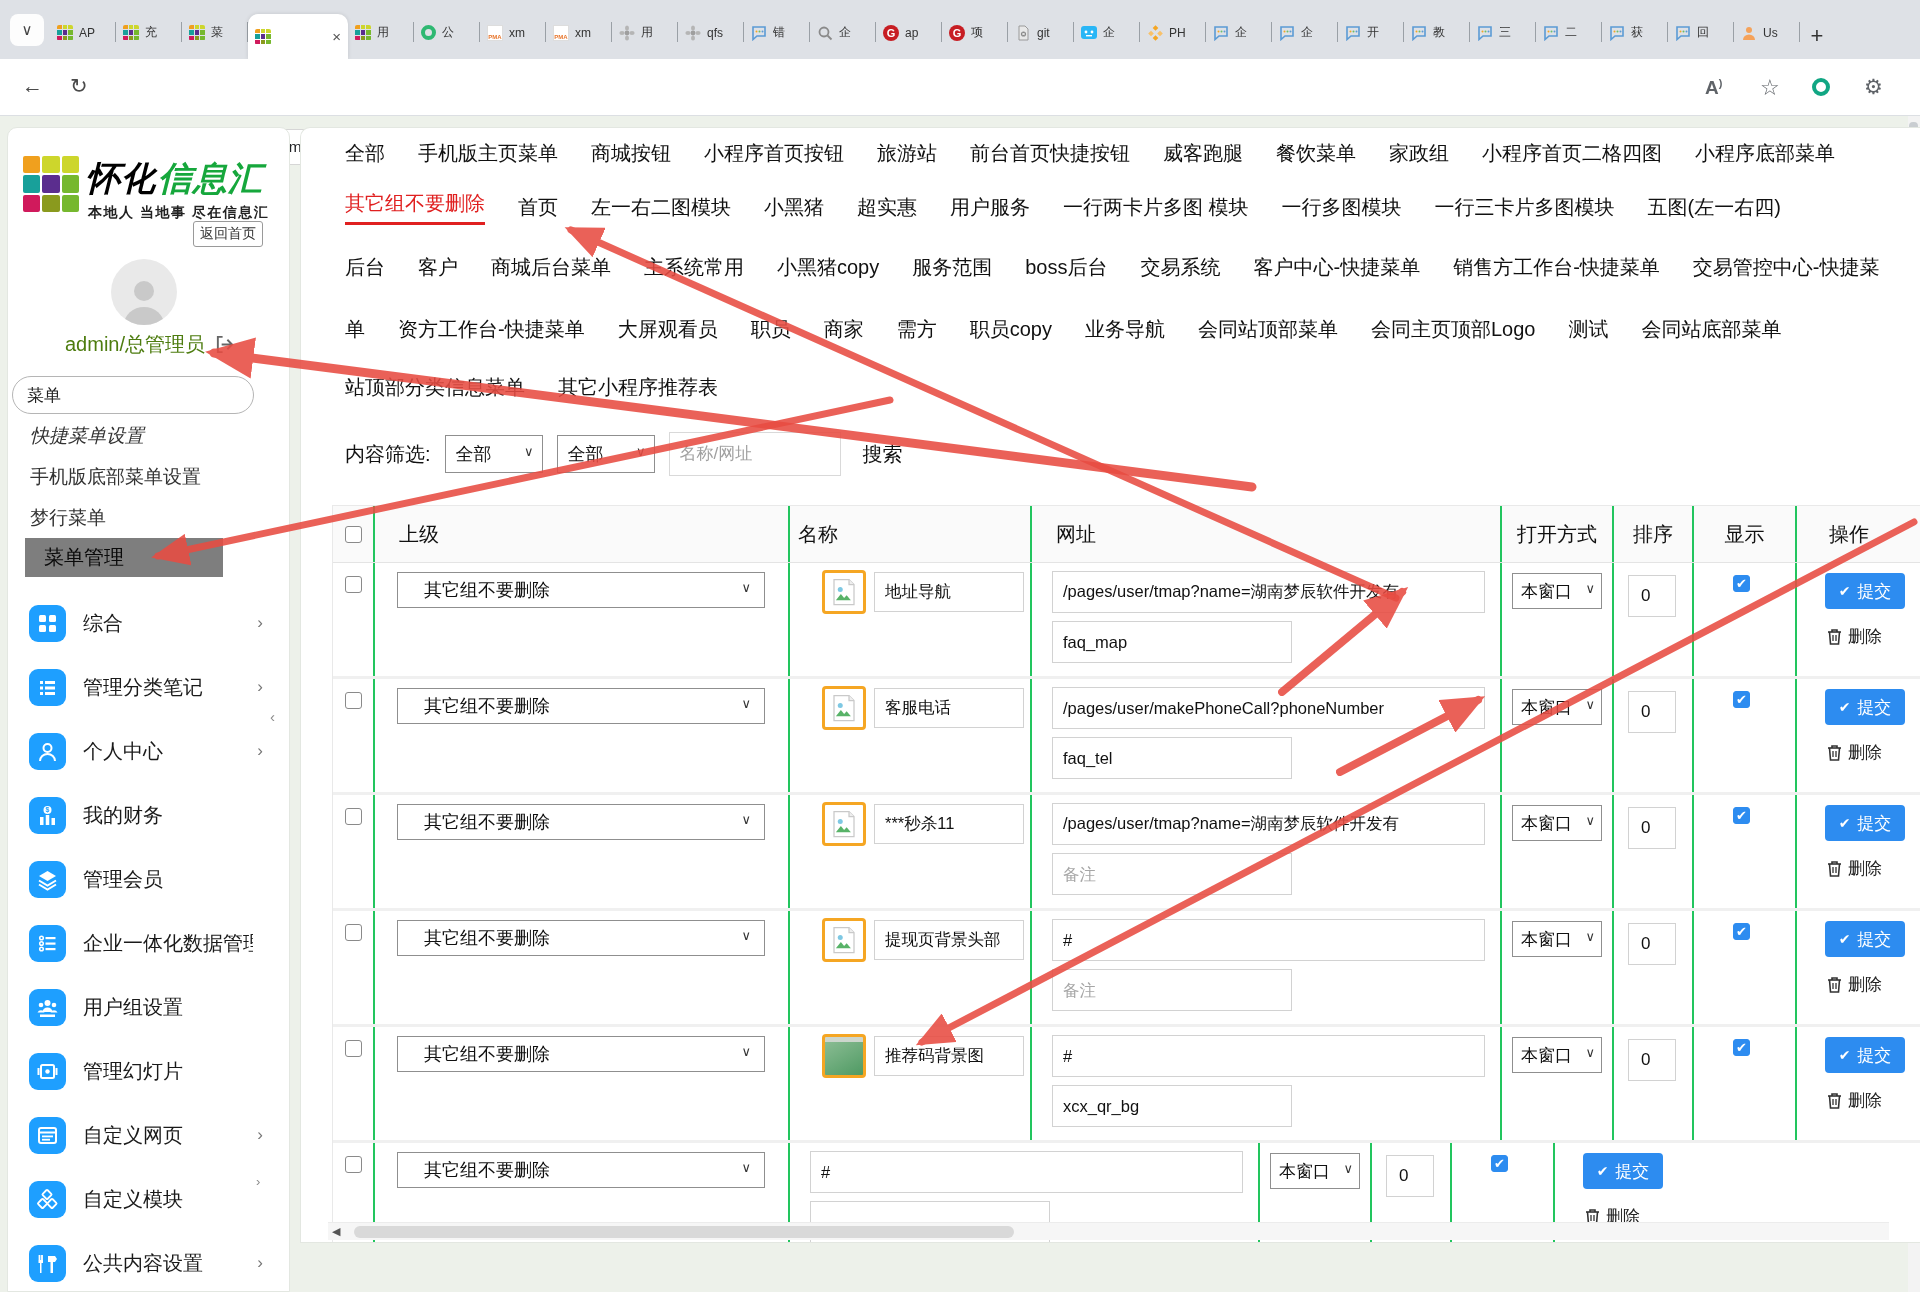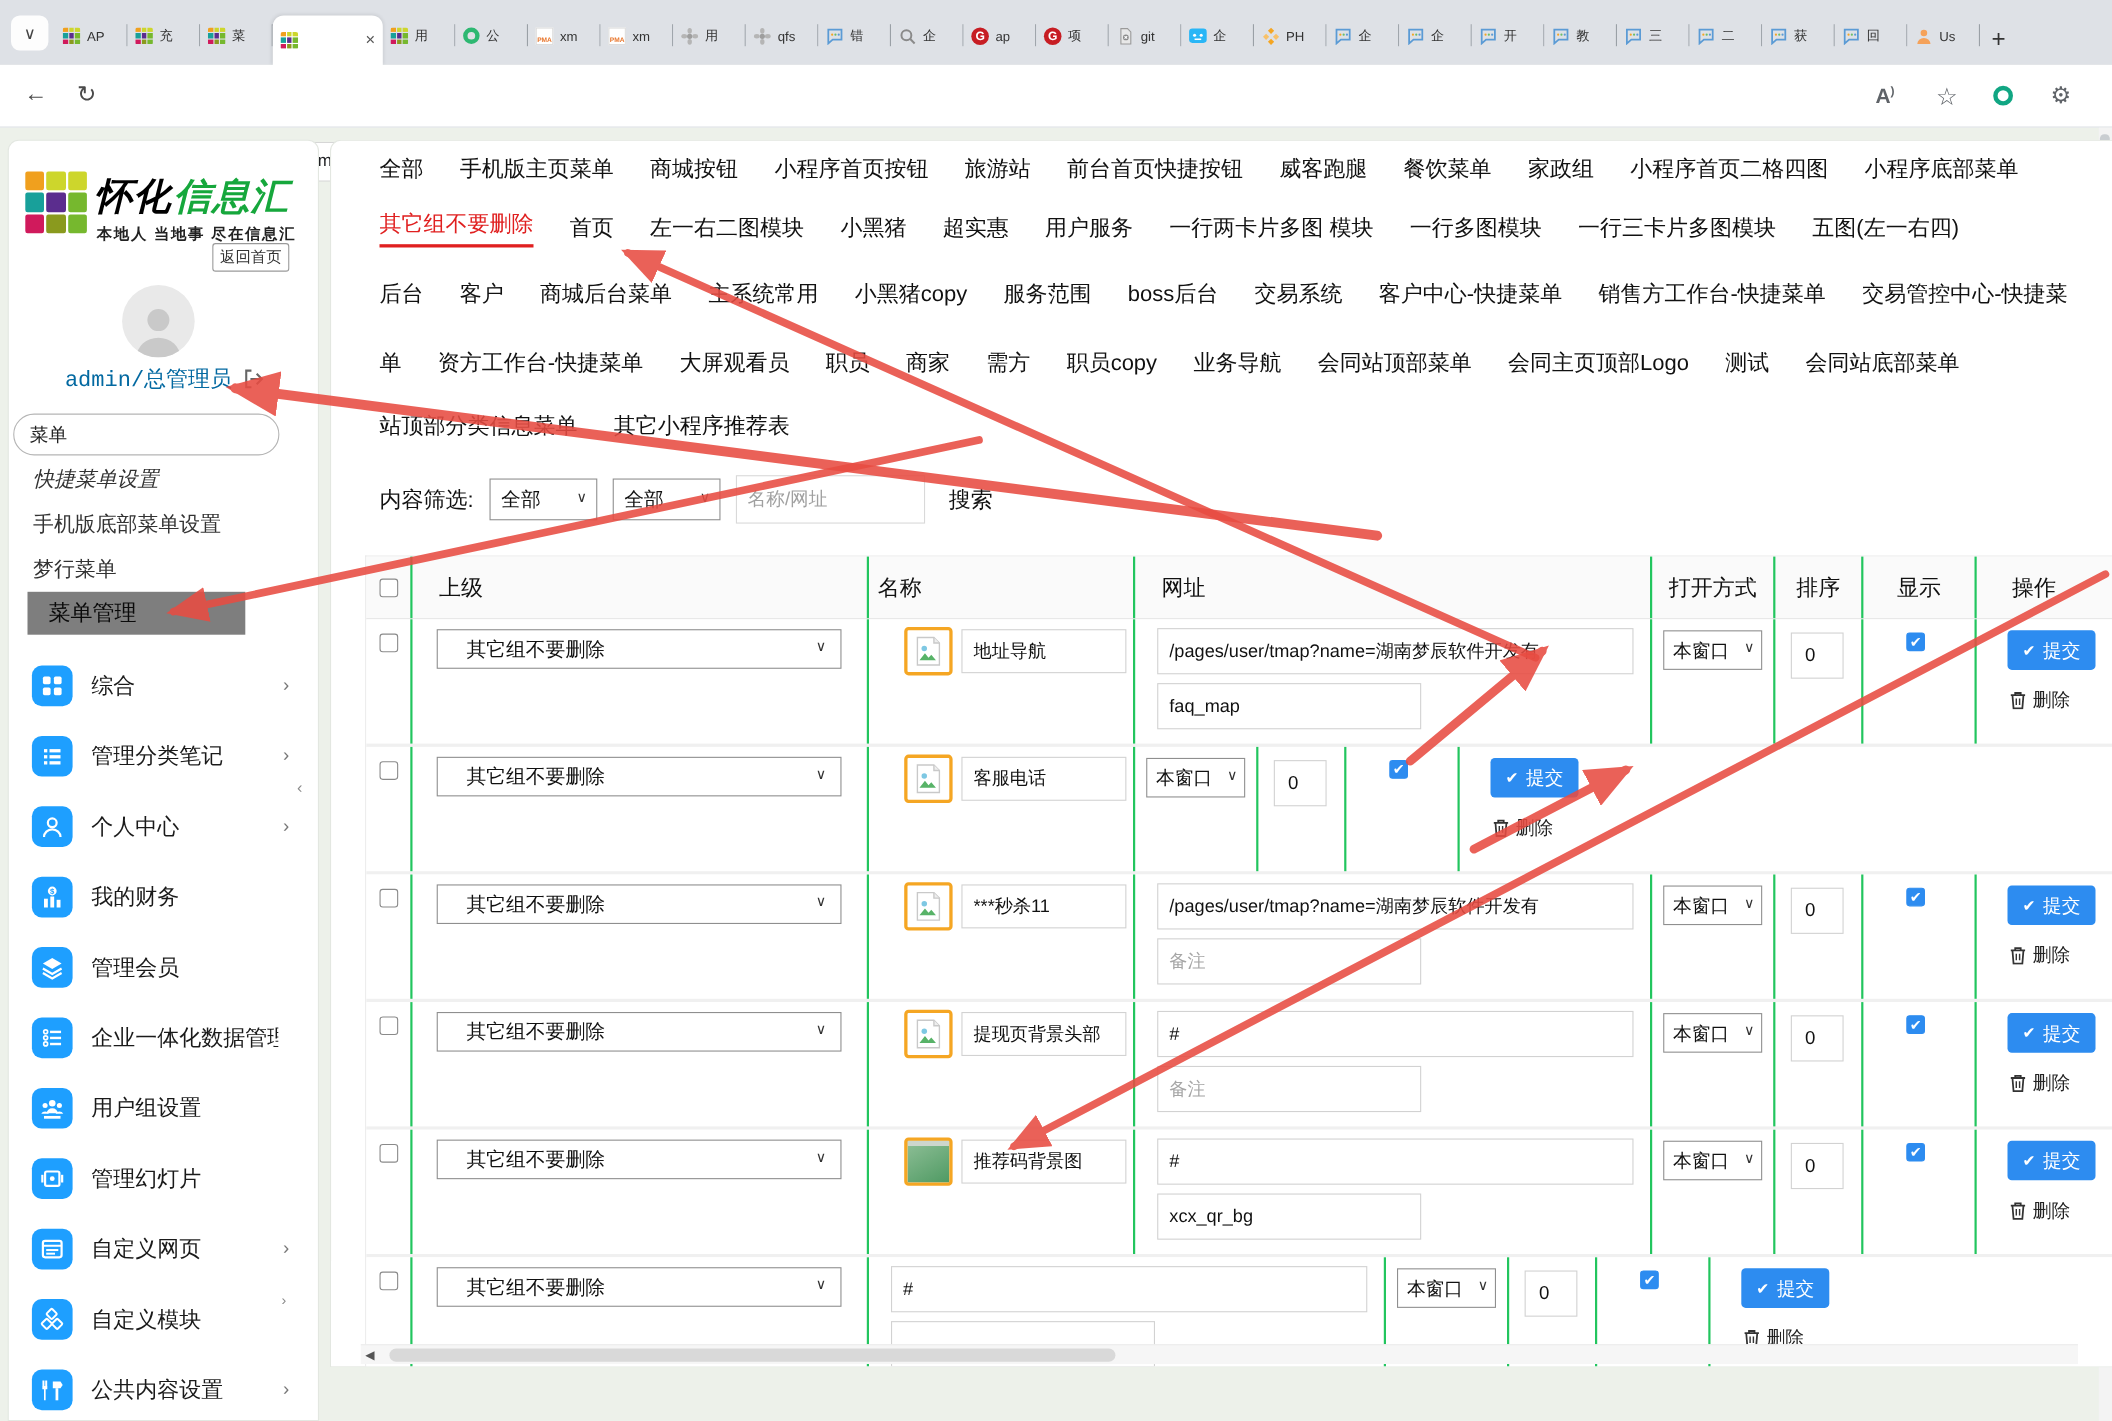--- a/index.html
+++ b/index.html
@@ -35,21 +35,21 @@
 
   
   #sidebar { left:7px; top:127px; width:283px; height:1165px; background:#fff; border:1px solid #e3e7e1; border-radius:10px 10px 0 0; overflow:hidden; }
   #logo-icon { left:15px; top:28px; width:56px; height:56px; display:grid; grid-template-columns:repeat(3,1fr); grid-template-rows:repeat(3,1fr); gap:2px; }
   #logo-title { left:78px; top:28px; font-size:34px; font-weight:bold; font-style:italic; letter-spacing:1px; white-space:nowr ap; }
   #logo-title .t2 { margin-left:2px; }
   #logo-sub { left:80px; top:76px; font-size:14px; font-weight:bold; color:#222; letter-spacing:1.5px; white-space:nowrap; }
   #home-btn { left:185px; top:93px; width:70px; height:26px; border:1px solid #9a9a9a; border-radius:3px; font-size:14px; color:#333; display:flex; align-items:center; justify-content:center; background:#fff; }
   #avatar { left:103px; top:131px; width:66px; height:66px; border-radius:50%; background:#e9e9e9; display:flex; align-items:flex-end; justify-content:center; overflow:hidden; }
   #admin-row { left:0; top:203px; width:283px; display:flex; align-items:center; justify-content:center; gap:10px; }
-  #admin-name { font-size:20px; color:#0369a1;font-family:Liberation Mono, monospace; }
+  #admin-name { font-size:20px; color:#4d7c0f; }
   #search-pill { left:4px; top:248px; width:242px; height:38px; border:1.5px solid #b5b5b5; border-radius:19px; display:flex; align-items:center; padding:12px 14px; }
   #search-input { border:none; outline:none; flex:1; font-size:17px; color:#222; font-family:inherit; background:transparent; }
   .side-link { position:absolute; left:22px; font-size:19px; color:#333; white-space:nowrap; }
   #side-active { left:17px; top:410px; width:198px; height:39px; background:#7e7e7e; color:#0a0a0a; font-size:20px; display:flex; align-items:center; padding-left:19px; }
   .side-item { position:absolute; left:0; width:283px; height:64px; display:flex; align-items:center; }
   .side-item .bico { width:37px; height:37px; margin-left:21px; background:#1e9fff; border-radius:9px; display:flex; align-items:center; justify-content:center; flex:none; }
   .side-item .bico svg { width:23px; height:23px; }
   .side-item .slabel { margin-left:17px; font-size:20px; color:#1a1a1a; white-space:nowrap; overflow:hidden; max-width:170px; }
   .side-item .sarrow { position:absolute; right:28px; font-size:17px; color:#777; }
   .float-chev { position:absolute; color:#8b8b8b; font-size:15px; z-index:20; }
@@ -730,20 +730,24 @@
               <span class="nicon">
                 <svg viewBox="0 0 24 24">
                   <path d="M4 2 h12 l4 4 v16 H4 z" fill="#fff" stroke="#c9c9c9"></path>
                   <path d="M16 2 v4 h4" fill="#eee" stroke="#c9c9c9"></path>
                   <circle cx="9" cy="10" r="2" fill="#7ec8e3"></circle>
                   <path d="M5.5 18.5 l4-5 2.6 3.2 2-2.2 3.4 4 z" fill="#58b368"></path>
                 </svg>
               </span>
               <input class="tin name-in" value="客服电话" style="">
             </div>
+            <div class="tcell c-url">
+              <input class="tin url-in" value="/pages/user/makePhoneCall?phoneNumber" style="">
+              <input class="tin note-in" value="faq_tel" style="">
+            </div>
             <div class="tcell c-open">
               <span class="open-sel sel-wrap"><select><option>本窗口</option></select><span class="caret" style="right: 7px; top: 8px;">∨</span></span>
             </div>
             <div class="tcell c-sort">
               <input class="tin sort-in" value="0" style="">
             </div>
             <div class="tcell c-show">
               <span class="cb show-cb checked">✔</span>
             </div>
             <div class="tcell c-act">

